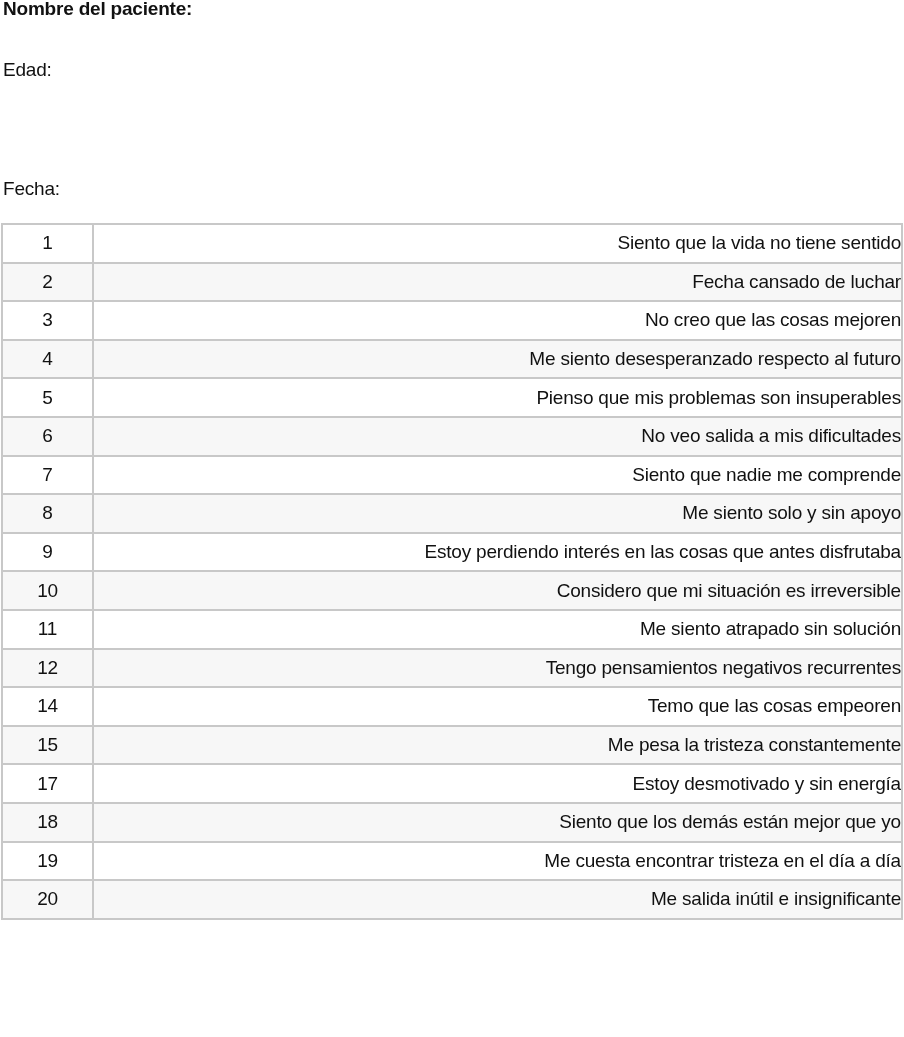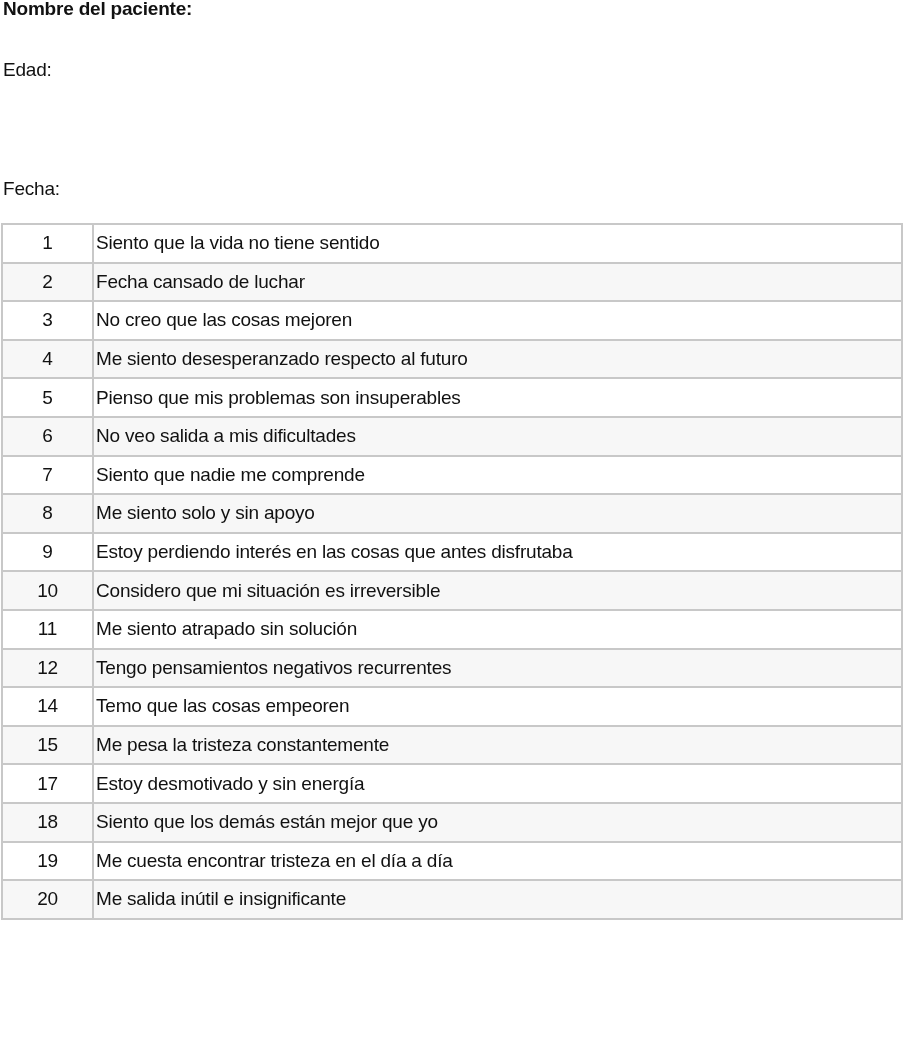--- a/index.html
+++ b/index.html
@@ -47,21 +47,21 @@
       overflow: hidden;
       letter-spacing: -0.2px;
     }
     .items-table tr:nth-child(odd) td { background: #ffffff; }
     .items-table tr:nth-child(even) td { background: #f7f7f7; }
     .col-num {
       width: 89px;
       text-align: center;
     }
     .col-text {
-      text-align: left;
+      text-align: right;
       padding-left: 2px !important;
     }
   </style>
 </head>
 <body>
 
 <div class="header-fields">
   <div class="field-label field-name">Nombre del paciente:</div>
   <div class="field-label field-age">Edad:</div>
   <div class="field-label field-date">Fecha:</div>

